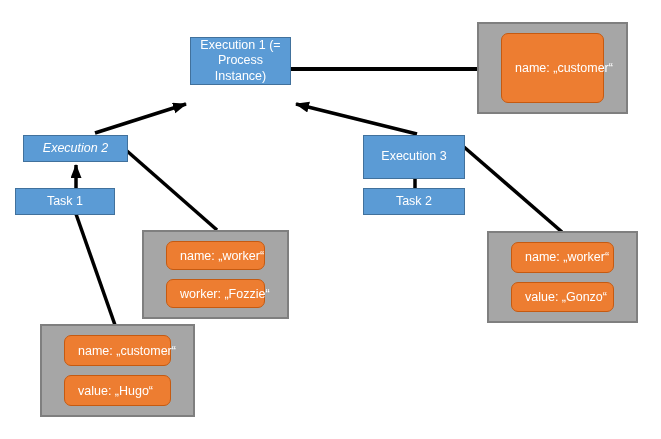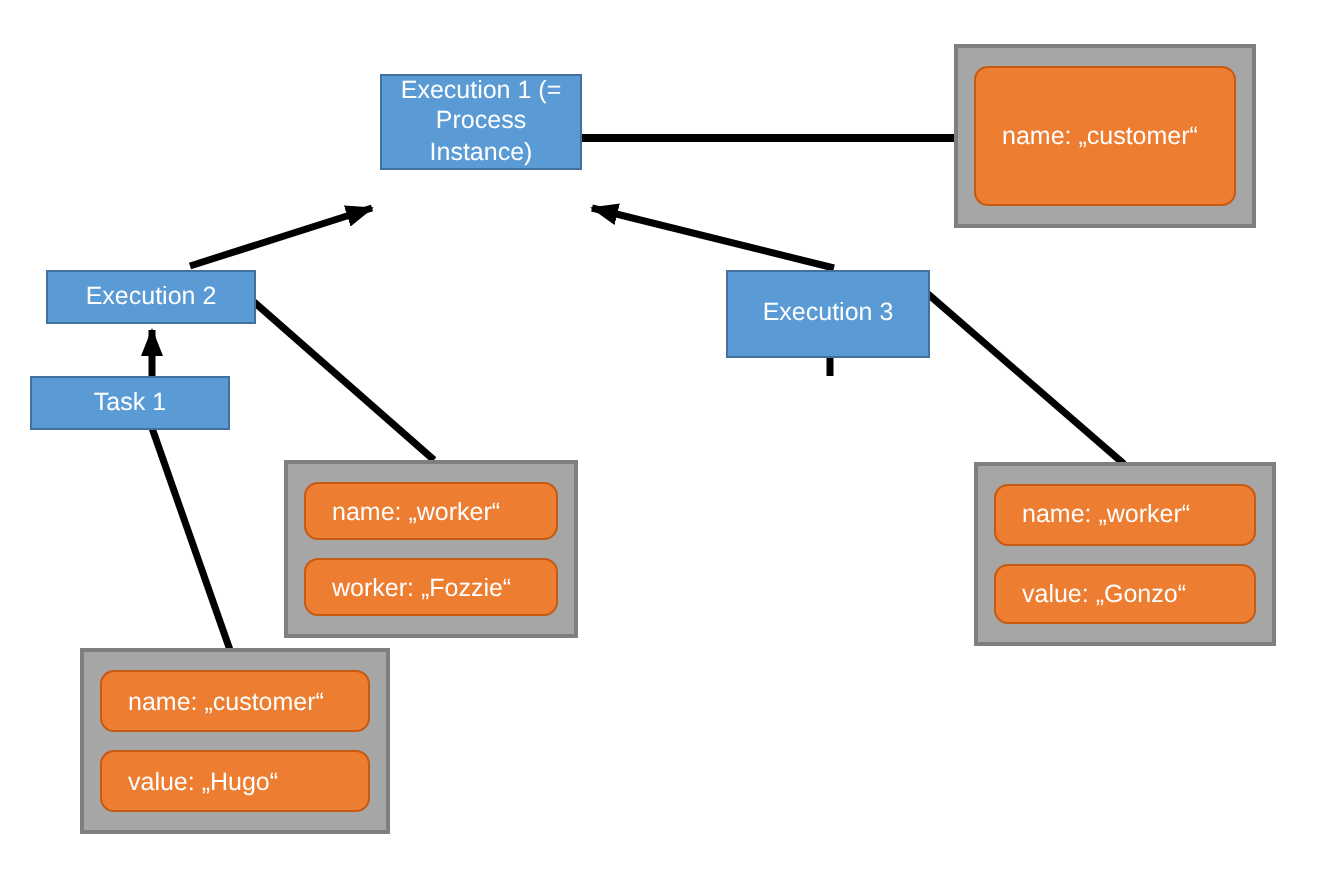--- a/index.html
+++ b/index.html
@@ -35,38 +35,38 @@
     padding: 2px 4px;
   }
   .var-group {
     position: absolute;
     box-sizing: border-box;
     background: #a6a6a6;
     border: 2px solid #7f7f7f;
     display: flex;
     flex-direction: column;
     gap: 9px;
-    padding: 9px 8px;
+    padding: 9px 22px;
   }
   .var-box {
     box-sizing: border-box;
     flex: 1;
     background: #ed7d31;
     border: 1.5px solid #c55a11;
     border-radius: 7px;
     color: #ffffff;
     font-size: 12.5px;
     display: flex;
     align-items: center;
     padding-left: 13px;
     white-space: nowrap;
   }
   
   #node-execution-1 { left: 190px; top: 37px;  width: 101px; height: 48px; }
-  #node-execution-2 { left: 23px;  top: 135px; width: 105px; height: 27px; }
+  #node-execution-2 { left: 23px;  top: 135px; width: 105px; height: 27px; font-style: italic; }
   #node-task-1      { left: 15px;  top: 188px; width: 100px; height: 27px; }
   #node-execution-3 { left: 363px; top: 135px; width: 102px; height: 44px; }
   #node-task-2      { left: 363px; top: 188px; width: 102px; height: 27px; }
   #var-group-kermit { left: 477px; top: 22px;  width: 151px; height: 92px; }
   #var-group-fozzie { left: 142px; top: 230px; width: 147px; height: 89px; }
   #var-group-gonzo  { left: 487px; top: 231px; width: 151px; height: 92px; }
   #var-group-hugo   { left: 40px;  top: 324px; width: 155px; height: 93px; }
 </style>
 </head>
 <body>
@@ -100,20 +100,23 @@
   </div>
 
   <div class="node" id="node-task-1">
     <span>Task 1</span>
   </div>
 
   <div class="node" id="node-execution-3">
     <span>Execution 3</span>
   </div>
 
+  <div class="node" id="node-task-2">
+    <span>Task 2</span>
+  </div>
 
   <div class="var-group" id="var-group-kermit">
     <div class="var-box">
       <span>name: „customer“</span>
     </div>
   </div>
 
   <div class="var-group" id="var-group-fozzie">
     <div class="var-box">
       <span>name: „worker“</span>

